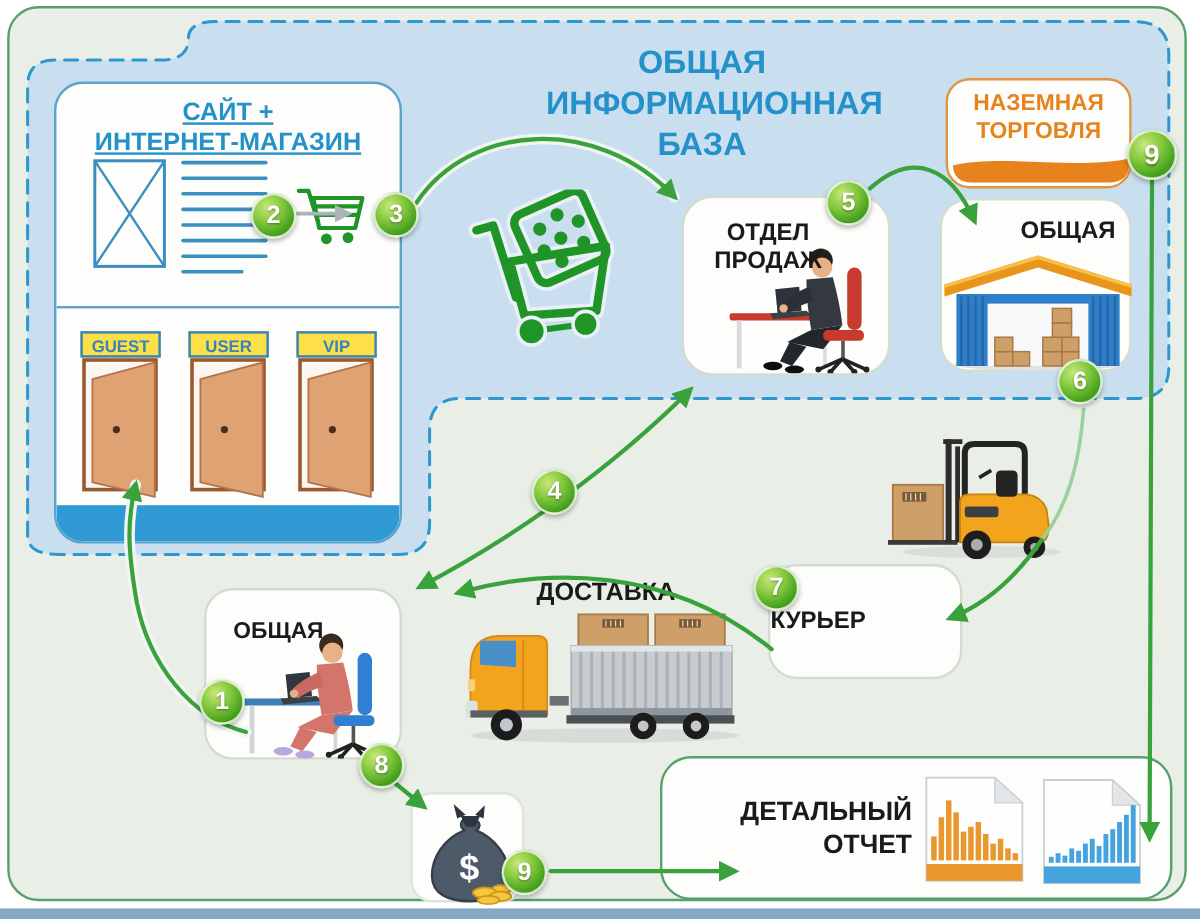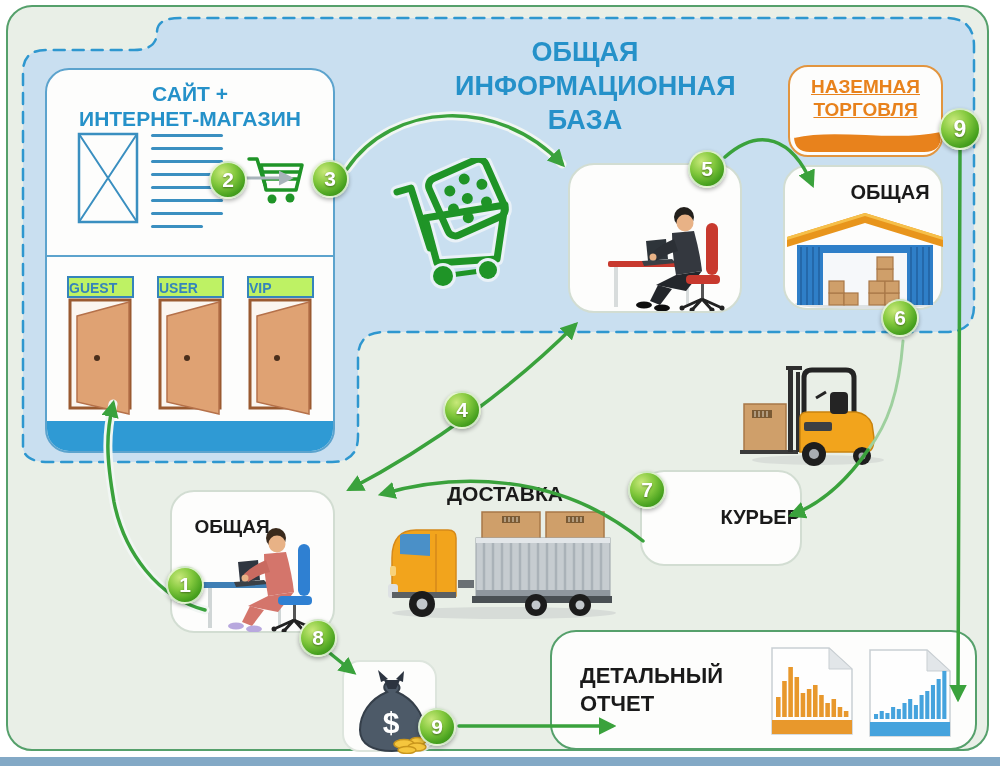--- a/index.html
+++ b/index.html
@@ -11,31 +11,31 @@
   svg.layer{position:absolute;left:0;top:0;pointer-events:none;}
   .region-path{fill:var(--region-fill,#c9dff0);stroke:var(--region-stroke,#2e97cf);stroke-width:2.5;
                stroke-dasharray:11 8;stroke-linecap:round;}
   .wbox{position:absolute;background:#fdfdfc;border:2px solid #d2ddd2;border-radius:24px;box-sizing:border-box;}
   .blue-title{position:absolute;left:455px;top:36px;width:260px;text-align:center;font-weight:bold;
               font-size:27px;line-height:1.25;color:var(--blue-title,#2591c9);}
   .black-label{color:var(--black-label,#1a1a1a);font-weight:bold;}
   
   .site-box{left:45px;top:68px;width:290px;height:385px;border:2px solid #5ca3cd;border-radius:24px;overflow:hidden;}
   .site-title{position:absolute;left:0;top:12px;width:100%;text-align:center;font-weight:bold;font-size:21px;
-              line-height:1.18;color:var(--blue-title,#2591c9);}
+              line-height:1.18;color:var(--blue-title,#2591c9);text-decoration:underline;}
   .site-sep{position:absolute;left:0;top:185px;width:100%;border-top:2px solid #5ca3cd;}
   .tline{position:absolute;height:3px;width:72px;background:#3a8fc0;border-radius:2px;}
   .door-col{position:absolute;top:206px;width:67px;}
-  .door-label{height:22px;line-height:20px;font-size:14px;font-weight:bold;
-              color:var(--blue-accent,#3584bb);border:2px solid var(--blue-accent,#3584bb);background:#bef264;box-sizing:border-box;}
+  .door-label{height:22px;line-height:20px;text-align:center;font-size:14px;font-weight:bold;
+              color:var(--blue-accent,#3584bb);border:2px solid var(--blue-accent,#3584bb);background:#fde047;box-sizing:border-box;}
   .site-bar{position:absolute;left:0;bottom:0;width:100%;height:30px;background:var(--site-bar,#2f9ad4);}
   
   .ground-box{left:788px;top:65px;width:155px;height:92px;border:2px solid #e2953f;border-radius:20px;overflow:hidden;}
   .ground-label{position:absolute;left:0;top:9px;width:100%;text-align:center;font-weight:bold;font-size:19px;
-                line-height:1.2;color:var(--orange,#e07818);text-decoration:underline;}
+                line-height:1.2;color:var(--orange,#e07818);}
   
   .badge{position:absolute;width:38px;height:38px;border-radius:50%;display:flex;align-items:center;justify-content:center;
          background:radial-gradient(circle at 34% 28%, #c8e87a 0%, #84c93e 38%, #46a01e 72%, #358114 100%);
          border:2px solid rgba(255,255,255,.75);box-sizing:border-box;
          box-shadow:0 2px 4px rgba(0,0,0,.3);color:#fff;font-weight:bold;font-size:21px;
          text-shadow:0 1px 2px rgba(0,0,0,.4);}
   .badge.lg{width:42px;height:42px;font-size:23px;}
   .arrow{stroke:var(--arrow,#3aa23c);stroke-width:3.5;fill:none;stroke-linecap:round;}
   .arrow-pale{stroke:var(--arrow-pale,#9ed09e);stroke-width:3;fill:none;stroke-linecap:round;}
   .arrow-casing{stroke:#f1f6f3;stroke-width:9;fill:none;stroke-linecap:round;}
@@ -169,20 +169,21 @@
       <ellipse cx="64" cy="124" rx="8" ry="3.5" fill="#0e0e0e"></ellipse>
       <ellipse cx="82" cy="127" rx="8" ry="3.5" fill="#0e0e0e"></ellipse>
       <rect x="106" y="94" width="34" height="9" rx="4" fill="#c8392e"></rect>
       <rect x="121" y="103" width="3" height="15" fill="#555"></rect>
       <path d="M 122,118 L 102,127 M 122,118 L 142,127 M 122,118 L 112,129 M 122,118 L 132,129" stroke="#222" stroke-width="3"></path>
       <circle cx="102" cy="127" r="2.5" fill="#222"></circle>
         <circle cx="142" cy="127" r="2.5" fill="#222"></circle>
       <circle cx="112" cy="129" r="2.5" fill="#222"></circle>
         <circle cx="132" cy="129" r="2.5" fill="#222"></circle>
     </svg>
+    <div class="black-label" style="position:absolute;left:14px;top:18px;width:112px;text-align:center;font-size:20px;line-height:1.15">ОТДЕЛ ПРОДАЖ</div>
   </div>
 
   <div class="wbox" style="left:783px;top:165px;width:160px;height:145px;border-radius:24px">
     <div class="black-label" style="position:absolute;left:60px;right:6px;top:14px;text-align:center;font-size:20px">ОБЩАЯ</div>
     <svg style="position:absolute;left:0;top:40px" width="160" height="103" viewBox="0 0 160 103">
       <ellipse cx="80" cy="97" rx="70" ry="5" fill="#dde2e4"></ellipse>
       <rect x="12" y="38" width="136" height="60" fill="#2f7fc8"></rect>
       <path d="M 16,40 L 16,98 M 22,40 L 22,98 M 28,40 L 28,98 M 34,40 L 34,98 M 126,40 L 126,98 M 132,40 L 132,98 M 138,40 L 138,98 M 144,40 L 144,98" stroke="#2468aa" stroke-width="2"></path>
       <rect x="38" y="46" width="84" height="52" fill="#f6f8fa"></rect>
       <g fill="#cf9f6a" stroke="#a87848" stroke-width="1.2">
@@ -271,41 +272,41 @@
     <rect x="72" y="80" width="16" height="8" fill="#6a7074"></rect>
     <circle cx="36" cy="104" r="13" fill="#1c1c1c"></circle>
       <circle cx="36" cy="104" r="5.5" fill="#c2c7cb"></circle>
     <circle cx="150" cy="105" r="11" fill="#1c1c1c"></circle>
       <circle cx="150" cy="105" r="4.5" fill="#c2c7cb"></circle>
     <circle cx="194" cy="105" r="11" fill="#1c1c1c"></circle>
       <circle cx="194" cy="105" r="4.5" fill="#c2c7cb"></circle>
   </svg>
 
   <div class="wbox" style="left:640px;top:470px;width:162px;height:96px;border-radius:24px">
-    <div class="black-label" style="position:absolute;left:0;top:34px;width:100%;text-align:right;font-size:20px">КУРЬЕР</div>
+    <div class="black-label" style="position:absolute;left:0;top:34px;width:100%;text-align:left;font-size:20px">КУРЬЕР</div>
   </div>
 
   <div class="wbox" style="left:342px;top:660px;width:95px;height:92px;border-radius:18px;border-color:#dde5dd">
     <svg width="95" height="92" viewBox="0 0 95 92">
       <path d="M 47,20 C 40,20 38,26 43,30 C 26,37 16,52 16,68 C 16,83 30,89 48,89 C 66,89 80,83 80,67 C 80,52 69,37 53,30 C 58,26 55,20 47,20 Z" fill="#4d5a68" stroke="#353f4a" stroke-width="2"></path>
       <path d="M 40,18 L 56,18 L 52,27 L 44,27 Z" fill="#2c3440"></path>
       <path d="M 34,8 L 44,17 L 37,20 Z" fill="#2c3440"></path>
       <path d="M 60,9 L 52,17 L 59,20 Z" fill="#2c3440"></path>
       <text x="47" y="71" text-anchor="middle" font-size="30" font-weight="bold" fill="#ffffff">$</text>
       <g fill="#f5c63e" stroke="#c9961c" stroke-width="1.5">
         <ellipse cx="74" cy="79" rx="8" ry="3.5"></ellipse>
         <ellipse cx="60" cy="82" rx="10" ry="4.5"></ellipse>
         <ellipse cx="73" cy="85" rx="9" ry="4"></ellipse>
         <ellipse cx="63" cy="88" rx="9" ry="3.5"></ellipse>
       </g>
     </svg>
   </div>
 
   <div class="wbox" style="left:550px;top:630px;width:427px;height:120px;border-radius:26px;border:2.5px solid #55a06b">
-    <div class="black-label" style="position:absolute;left:28px;top:30px;width:180px;text-align:left;font-size:22px;line-height:1.25">ДЕТАЛЬНЫЙ ОТЧЕТ</div>
+    <div class="black-label" style="position:absolute;left:28px;top:30px;width:180px;text-align:right;font-size:22px;line-height:1.25">ДЕТАЛЬНЫЙ ОТЧЕТ</div>
     <svg style="position:absolute;left:215px;top:13px" width="90" height="92" viewBox="0 0 90 92">
       <path d="M 5,3 L 62,3 L 85,24 L 85,89 L 5,89 Z" fill="#fefefe" stroke="#c9cfd3" stroke-width="1.5"></path>
       <polygon points="62,3 62,24 85,24" fill="#e2e6e9" stroke="#c9cfd3" stroke-width="1"></polygon>
       <rect class="doc-band" x="5" y="75" width="80" height="14" fill="#e8982c"></rect>
       <g class="doc-bars">
           <rect x="9.00" y="52" width="4.57" height="20" fill="#e8982c"></rect>
           <rect x="15.17" y="36" width="4.57" height="36" fill="#e8982c"></rect>
           <rect x="21.33" y="22" width="4.57" height="50" fill="#e8982c"></rect>
           <rect x="27.50" y="32" width="4.57" height="40" fill="#e8982c"></rect>
           <rect x="33.67" y="48" width="4.57" height="24" fill="#e8982c"></rect>

